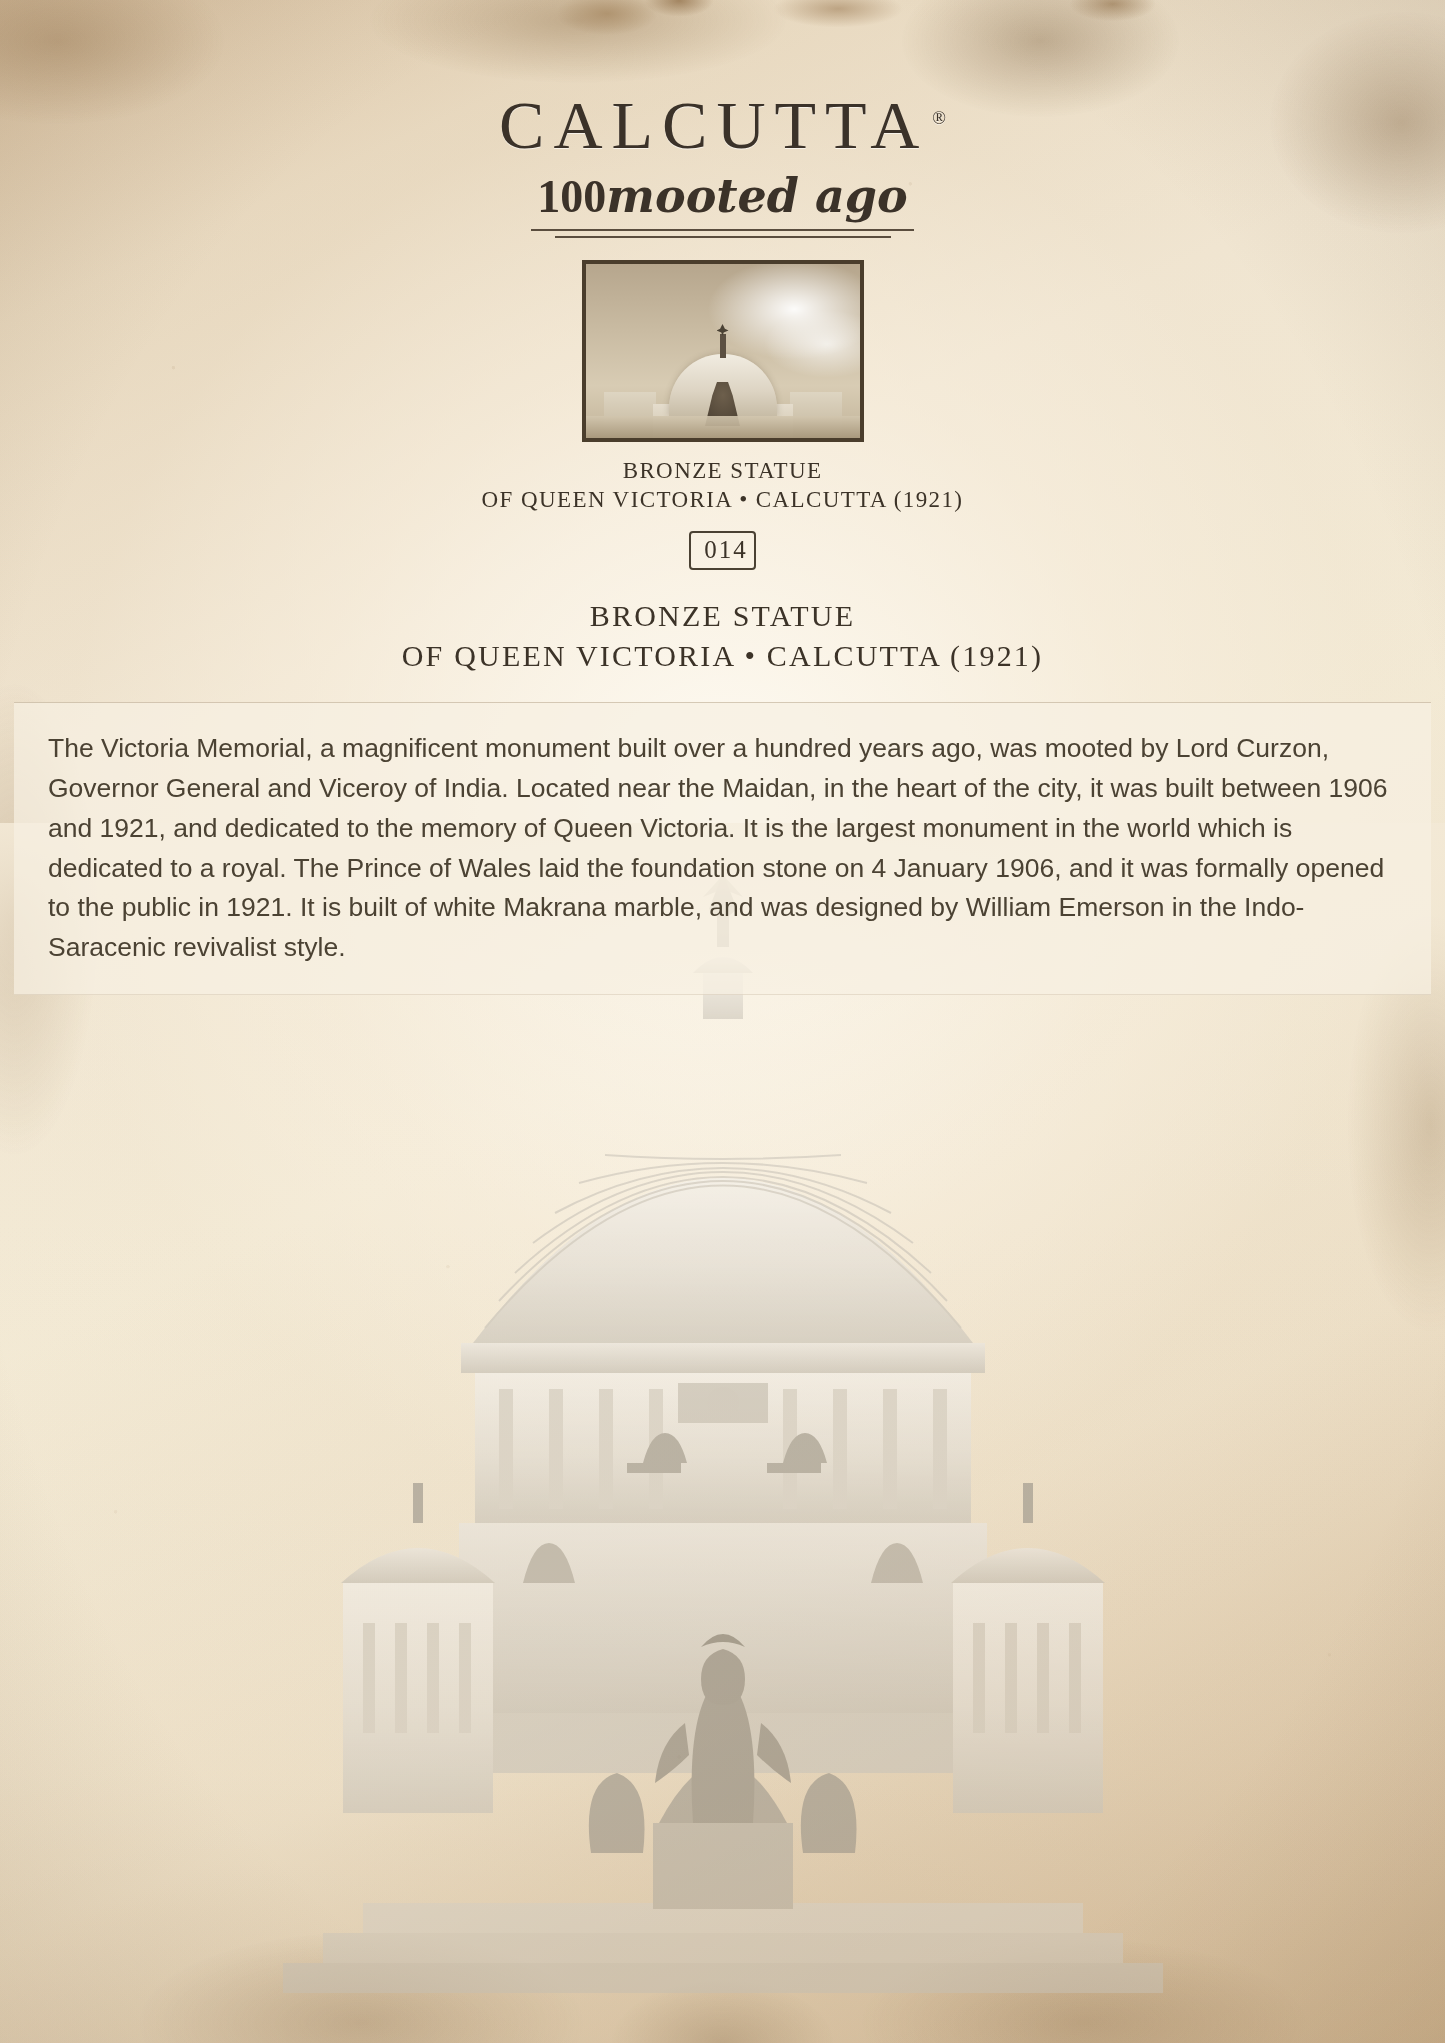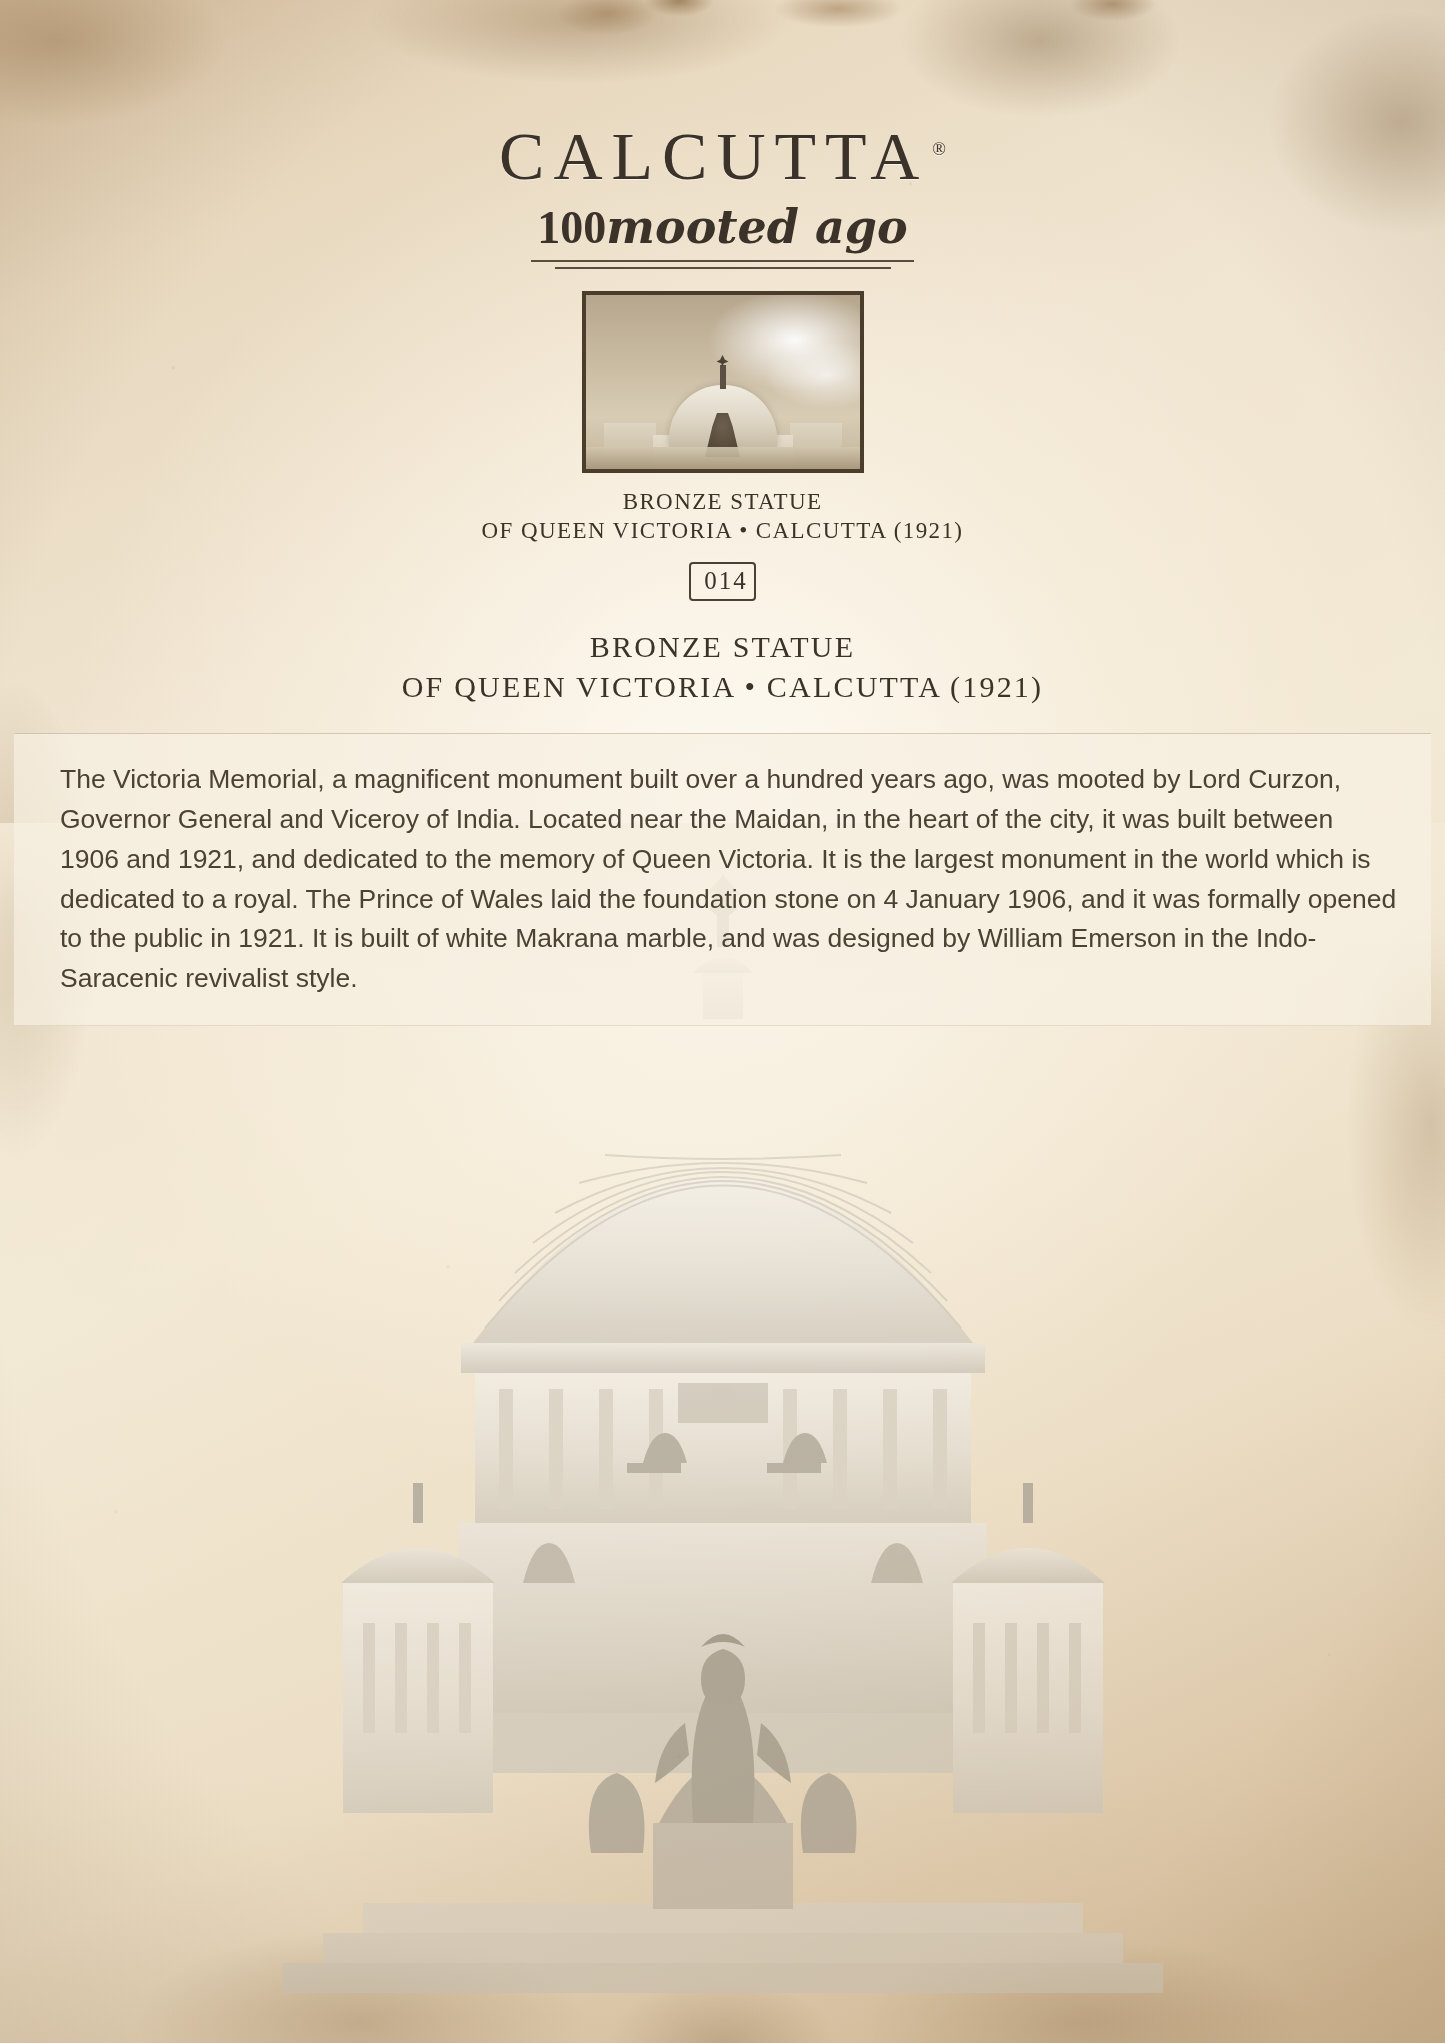--- a/index.html
+++ b/index.html
@@ -73,21 +73,20 @@
       radial-gradient(ellipse 90px 26px at 58% 16%, rgba(160,128,90,0.6), rgba(160,128,90,0) 72%),
       radial-gradient(ellipse 60px 24px at 77% 10%, rgba(150,118,80,0.65), rgba(150,118,80,0) 72%);
   }
 
   
   .header {
     position: relative;
     z-index: 5;
     text-align: center;
     padding-top: 86px;
-    margin-top: 31px;
   }
   .brand-title {
     font-family: "Liberation Serif", serif;
     font-size: 68px;
     letter-spacing: 9px;
     color: #3b3229;
     margin: 0;
     font-weight: 400;
     position: relative;
     display: inline-block;
@@ -217,21 +216,21 @@
     font-size: 30px;
     letter-spacing: 2.2px;
     line-height: 1.34;
   }
 
   
   .body-panel {
     position: relative;
     z-index: 5;
     margin: 26px 14px 0 14px;
-    padding: 26px 34px 26px 46px;
+    padding: 26px 34px 26px 34px;
     background: rgba(247,240,226,0.72);
     border-top: 1px solid rgba(150,126,94,0.35);
     border-bottom: 1px solid rgba(150,126,94,0.18);
   }
   .body-text {
     font-family: "Liberation Sans", sans-serif;
     font-size: 26.5px;
     line-height: 1.5;
     color: #4b4233;
     margin: 0;

